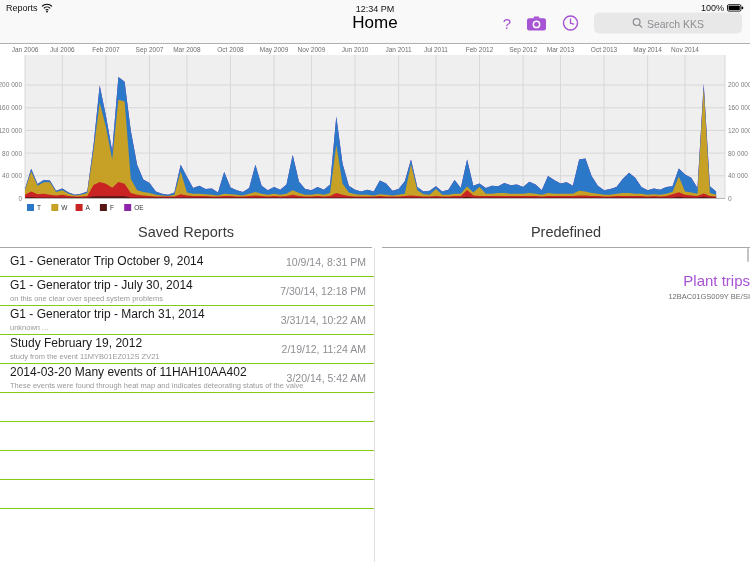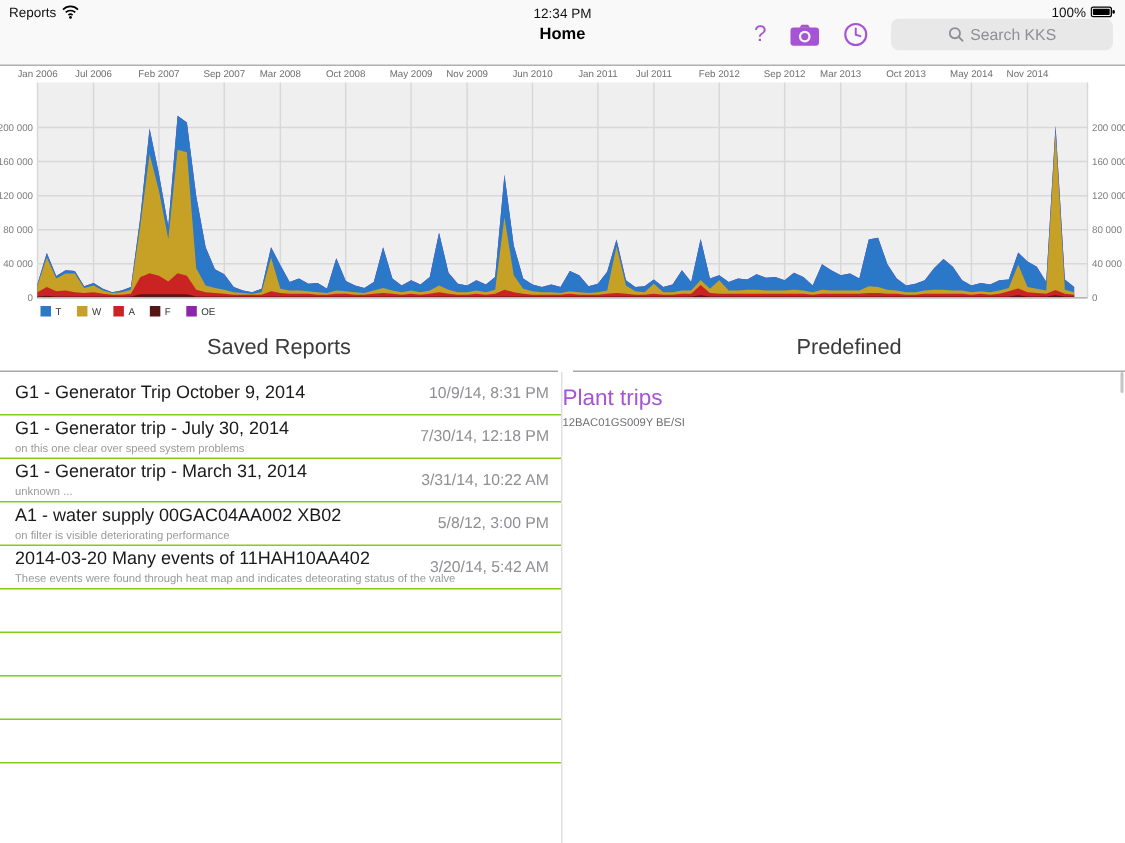--- a/index.html
+++ b/index.html
@@ -7,21 +7,21 @@
   html,body{width:750px;height:562px;}
   body{
     position:relative; overflow:hidden; background:#fff;
     font-family:"Liberation Sans", sans-serif; color:#111;
   }
   
   .header{position:absolute;top:0;left:0;width:750px;height:44px;background:#f9f9f9;border-bottom:1px solid #b0b0b0;}
   .status-bar{position:absolute;top:0;left:0;right:0;height:14px;display:flex;align-items:center;justify-content:space-between;padding:2px 6px 0 6px;font-size:9px;}
   .sb-left,.sb-right{display:flex;align-items:center;gap:3px;}
   .sb-time{font-weight:normal;position:absolute;left:50%;top:4px;transform:translateX(-50%);}
-  .nav-title{position:absolute;left:50%;top:23px;transform:translate(-50%,-50%);font-size:11px;font-weight:bold;color:#000;}
+  .nav-title{position:absolute;left:50%;top:23px;transform:translate(-50%,-50%);font-size:17px;font-weight:normal;color:#000;}
   .nav-controls{position:absolute;right:8px;top:23px;transform:translateY(-50%);display:flex;align-items:center;gap:15px;}
   .help-btn{font-size:15px;color:var(--accent);background:none;border:none;font-family:inherit;cursor:default;}
   .icon-btn{background:none;border:none;display:flex;align-items:center;}
   .search-box{width:148px;height:21px;background:#e8e8e9;border-radius:5px;display:flex;align-items:center;justify-content:center;gap:4px;color:#8e8e93;font-size:10.5px;}
   
   #chart-svg{position:absolute;top:44px;left:0;}
   
   .panels{position:absolute;top:216px;left:0;width:750px;height:346px;display:flex;}
   .panel{display:flex;flex-direction:column;}
   .panel-left{width:375px;}
@@ -29,21 +29,21 @@
   .panel h2{font-size:14.5px;font-weight:400;color:#3a3a3a;text-align:center;padding:8px 0 7px;border-bottom:1px solid #a8a8a8;}
   .panel-left h2{margin-right:3px;}
   .panel-right h2{margin-left:7px;}
   .panel-body{flex:1;}
   .panel-left .panel-body{border-right:1px solid #e0e0e0;}
   .report-row{position:relative;display:flex;flex-direction:column;justify-content:center;height:29px;border-bottom:1px solid #84cc16;padding:0 10px;}
   .row-title{font-size:12px;color:#1a1a1a;line-height:1.15;white-space:nowrap;}
   .row-sub{font-size:7.5px;color:#9a9a9a;margin-top:1.5px;white-space:nowrap;}
   .row-date{position:absolute;right:8px;top:50%;transform:translateY(-50%);font-size:10.5px;color:#8e8e93;background:transparent;}
   .report-row.empty{height:29px;}
-  .pre-item{margin-top:9px;text-align:left;}
+  .pre-item{margin-top:24px;text-align:right;}
   .pre-title{font-size:15px;color:var(--accent);}
   .pre-sub{font-size:7.5px;color:#6e6e73;margin-top:3px;}
   .scroll-dot{position:absolute;right:1px;top:32px;width:2px;height:14px;background:#c4c4c4;border-radius:1px;}
 </style>
 </head>
 <body>
 
 <div class="header">
   <div class="status-bar">
     <div class="sb-left">
@@ -180,26 +180,26 @@
     <span class="row-sub">on this one clear over speed system problems</span>
     <span class="row-date">7/30/14, 12:18 PM</span>
   </div>
 
   <div class="report-row">
     <span class="row-title">G1 - Generator trip - March 31, 2014</span>
     <span class="row-sub">unknown ...</span>
     <span class="row-date">3/31/14, 10:22 AM</span>
   </div>
 
-
-  <div class="report-row">
-    <span class="row-title">A1 - water supply 00GAC04AA002 XB02</span>
-    <span class="row-sub">on filter is visible deteriorating performance</span>
-    <span class="row-date">5/8/12, 3:00 PM</span>
-  </div>
+  <div class="report-row">
+    <span class="row-title">Study February 19, 2012</span>
+    <span class="row-sub">study from the event 11MYB01EZ012S ZV21</span>
+    <span class="row-date">2/19/12, 11:24 AM</span>
+  </div>
+
 
   <div class="report-row">
     <span class="row-title">2014-03-20 Many events of 11HAH10AA402</span>
     <span class="row-sub">These events were found through heat map and indicates deteorating status of the valve</span>
     <span class="row-date">3/20/14, 5:42 AM</span>
   </div>
 <div class="report-row empty"></div>
         <div class="report-row empty"></div>
         <div class="report-row empty"></div>
         <div class="report-row empty"></div>

